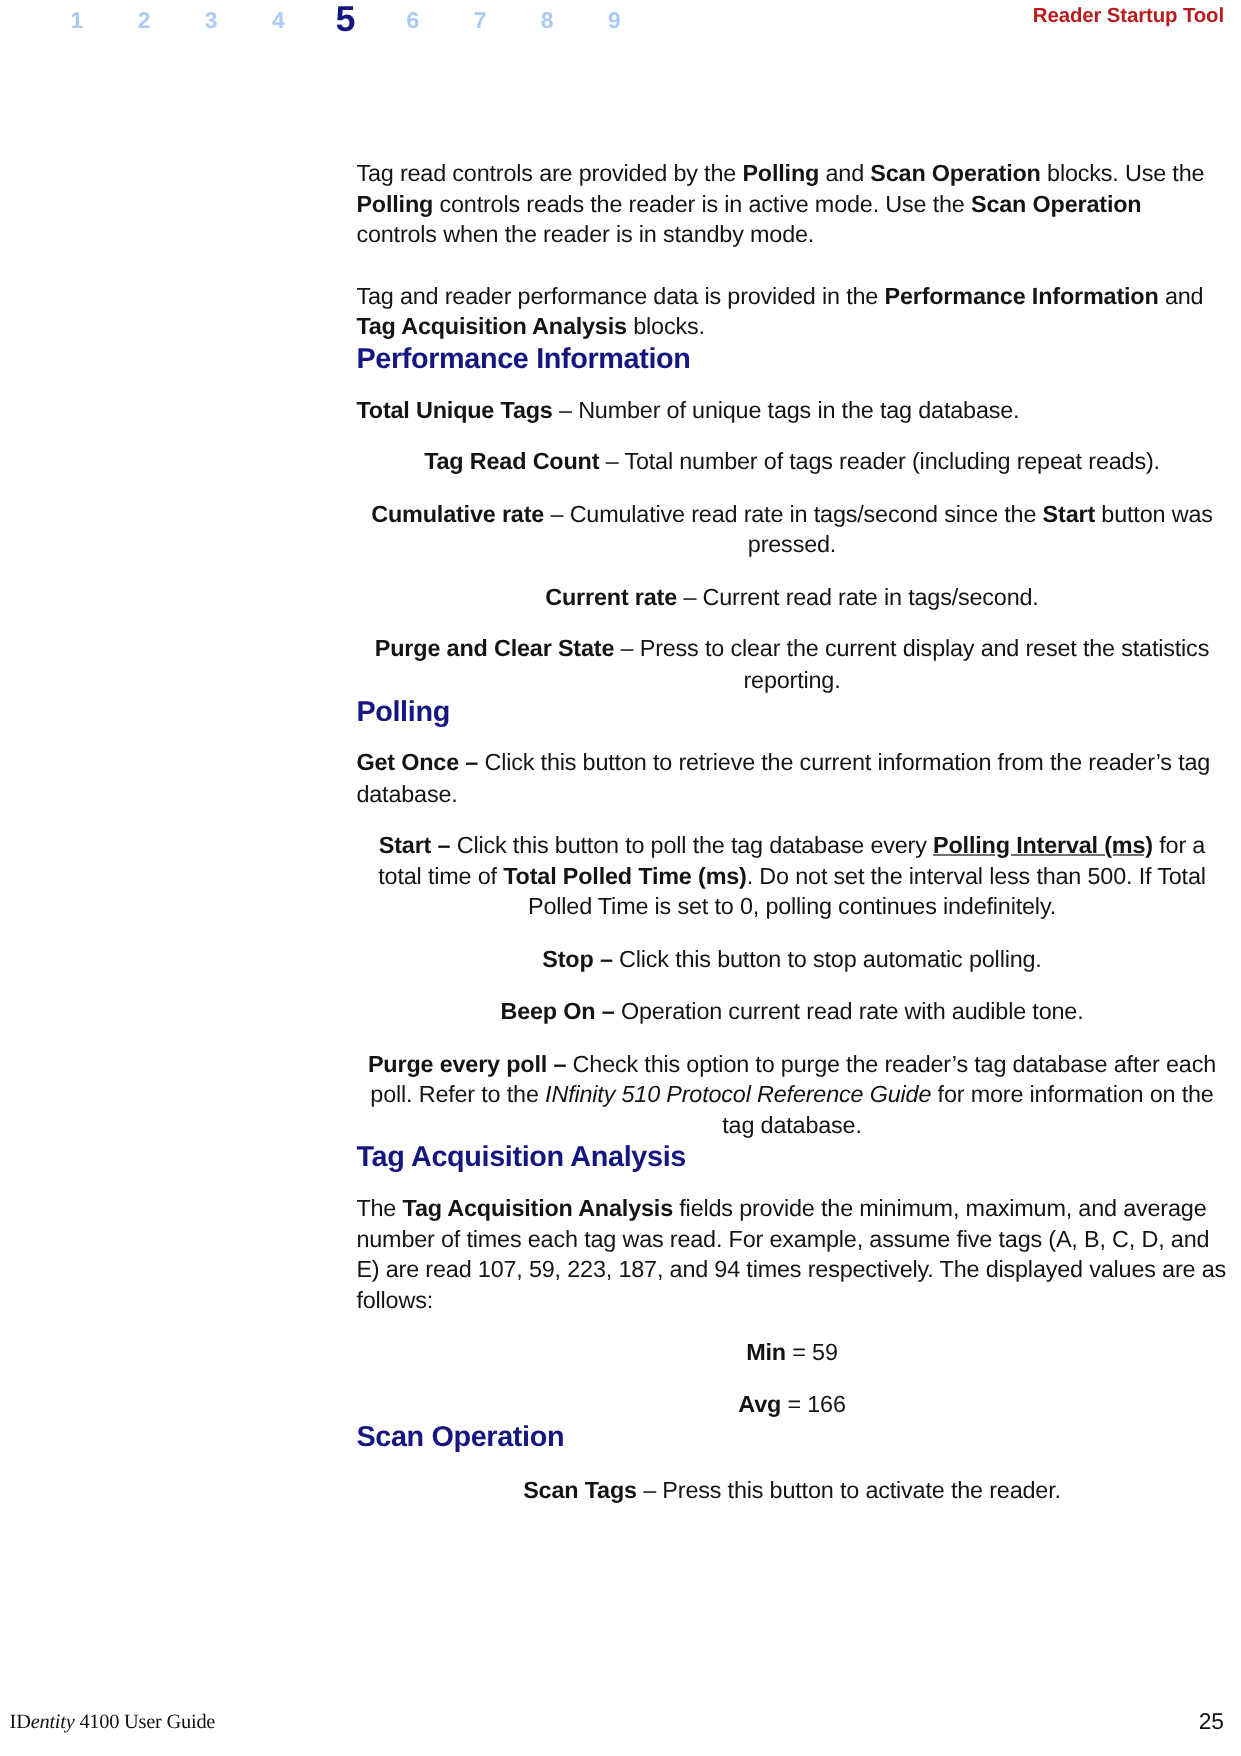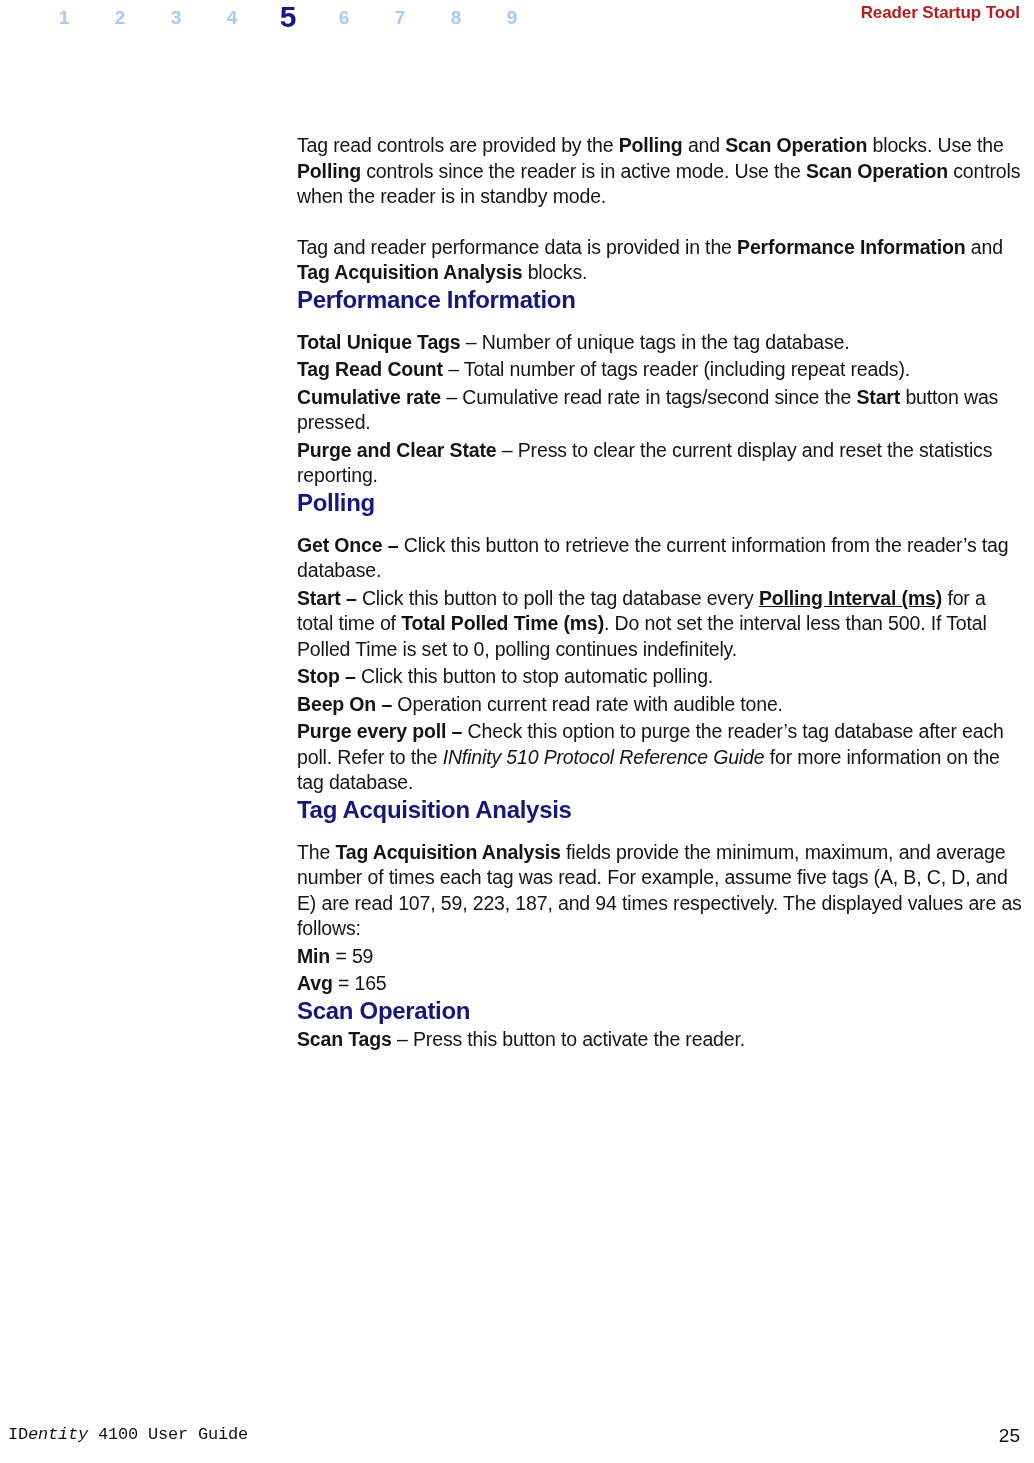--- a/index.html
+++ b/index.html
@@ -87,39 +87,39 @@
     font-family: "Liberation Sans", sans-serif;
     font-size: 19.5px;
     line-height: 25.5px;
     color: #141414;
     margin: 0;
     padding: 0;
     letter-spacing: -0.15px;
     text-align: left;
   }
   p.gap      { margin-top: 25px; }
-  p.gap-sm   { margin-top: 2px; }
+  p.gap-sm   { margin-top: 18px; text-align: center; }
   p.after-heading { margin-top: 16px; }
 
   b, strong { font-weight: bold; }
   i, em { font-style: italic; }
 
   
   .page-footer {
     position: absolute;
     left: 0;
     bottom: 8px;
     width: 1034px;
     height: 30px;
   }
   .footer-left {
     position: absolute;
     left: 8px;
     top: 0;
-    font-family: Liberation Mono, monospace;
+    font-family: Liberation Serif, serif;
     font-size: 17px;
     color: #111111;
     letter-spacing: -0.2px;
     white-space: nowrap;
   }
   .footer-right {
     position: absolute;
     right: 14px;
     top: 0;
     font-family: Liberation Sans, sans-serif;
@@ -141,32 +141,33 @@
     <span class="chapter-num">6</span>
     <span class="chapter-num">7</span>
     <span class="chapter-num">8</span>
     <span class="chapter-num">9</span>
   </div>
   <div class="header-title">Reader Startup Tool</div>
 </div>
 
 <div class="content">
 
-  <p class="body"><span>Tag read controls are provided by the </span><b>Polling</b><span> and </span><b>Scan Operation</b><span> blocks. Use the </span><b>Polling</b><span> controls since the reader is in active mode. Use the </span><b>Scan Operation</b><span> controls when the reader is in standby mode.</span></p>
+  <p class="body"><span>Tag read controls are provided by the </span><b>Polling</b><span> and </span><b>Scan Operation</b><span> blocks. Use the </span><b>Polling</b><span> controls reads the reader is in active mode. Use the </span><b>Scan Operation</b><span> controls when the reader is in standby mode.</span></p>
 
   <p class="body gap"><span>Tag and reader performance data is provided in the </span><b>Performance Information</b><span> and </span><b>Tag Acquisition Analysis</b><span> blocks.</span></p>
 
   <h2 class="section-heading sp-before-heading">Performance Information</h2>
 
   <p class="body after-heading"><b>Total Unique Tags</b><span> – </span><span>Number of unique tags in the tag database.</span></p>
 
   <p class="body gap-sm"><b>Tag Read Count</b><span> – </span><span>Total number of tags reader (including repeat reads).</span></p>
 
   <p class="body gap-sm"><b>Cumulative rate</b><span> – </span><span>Cumulative read rate in tags/second since the </span><b>Start</b><span> button was pressed.</span></p>
 
+  <p class="body gap-sm"><b>Current rate</b><span> – </span><span>Current read rate in tags/second.</span></p>
 
   <p class="body gap-sm"><b>Purge and Clear State</b><span> – </span><span>Press to clear the current display and reset the statistics reporting.</span></p>
 
   <h2 class="section-heading sp-before-heading">Polling</h2>
 
   <p class="body after-heading"><b>Get Once –</b><span> Click this button to retrieve the current information from the reader’s tag database.</span></p>
 
   <p class="body gap-sm"><b>Start –</b><span> Click this button to poll the tag database every </span><b class="nowrap">Polling Interval (ms)</b><span> for a total time of </span><b>Total Polled Time (ms)</b><span>. Do not set the interval less than 500. If Total Polled Time is set to 0, polling continues indefinitely.</span></p>
 
   <p class="body gap-sm"><b>Stop –</b><span> Click this button to stop automatic polling.</span></p>
@@ -174,21 +175,21 @@
   <p class="body gap-sm"><b>Beep On –</b><span> Operation current read rate with audible tone.</span></p>
 
   <p class="body gap-sm"><b>Purge every poll –</b><span> Check this option to purge the reader’s tag database after each poll. Refer to the </span><i>INfinity 510 Protocol Reference Guide</i><span> for more information on the tag database.</span></p>
 
   <h2 class="section-heading sp-before-heading">Tag Acquisition Analysis</h2>
 
   <p class="body after-heading"><span>The </span><b>Tag Acquisition Analysis</b><span> fields provide the minimum, maximum, and average number of times each tag was read. For example, assume five tags (A, B, C, D, and E) are read 107, 59, 223, 187, and 94 times respectively. The displayed values are as follows:</span></p>
 
   <p class="body gap-sm"><b>Min</b><span> = 59</span></p>
 
-  <p class="body gap-sm"><b>Avg</b><span> = 165</span></p>
+  <p class="body gap-sm"><b>Avg</b><span> = 166</span></p>
 
 
   <h2 class="section-heading sp-before-heading">Scan Operation</h2>
 
 
   <p class="body gap-sm"><b>Scan Tags</b><span> – </span><span>Press this button to activate the reader.</span></p>
 
 </div>
 
 <div class="page-footer">

